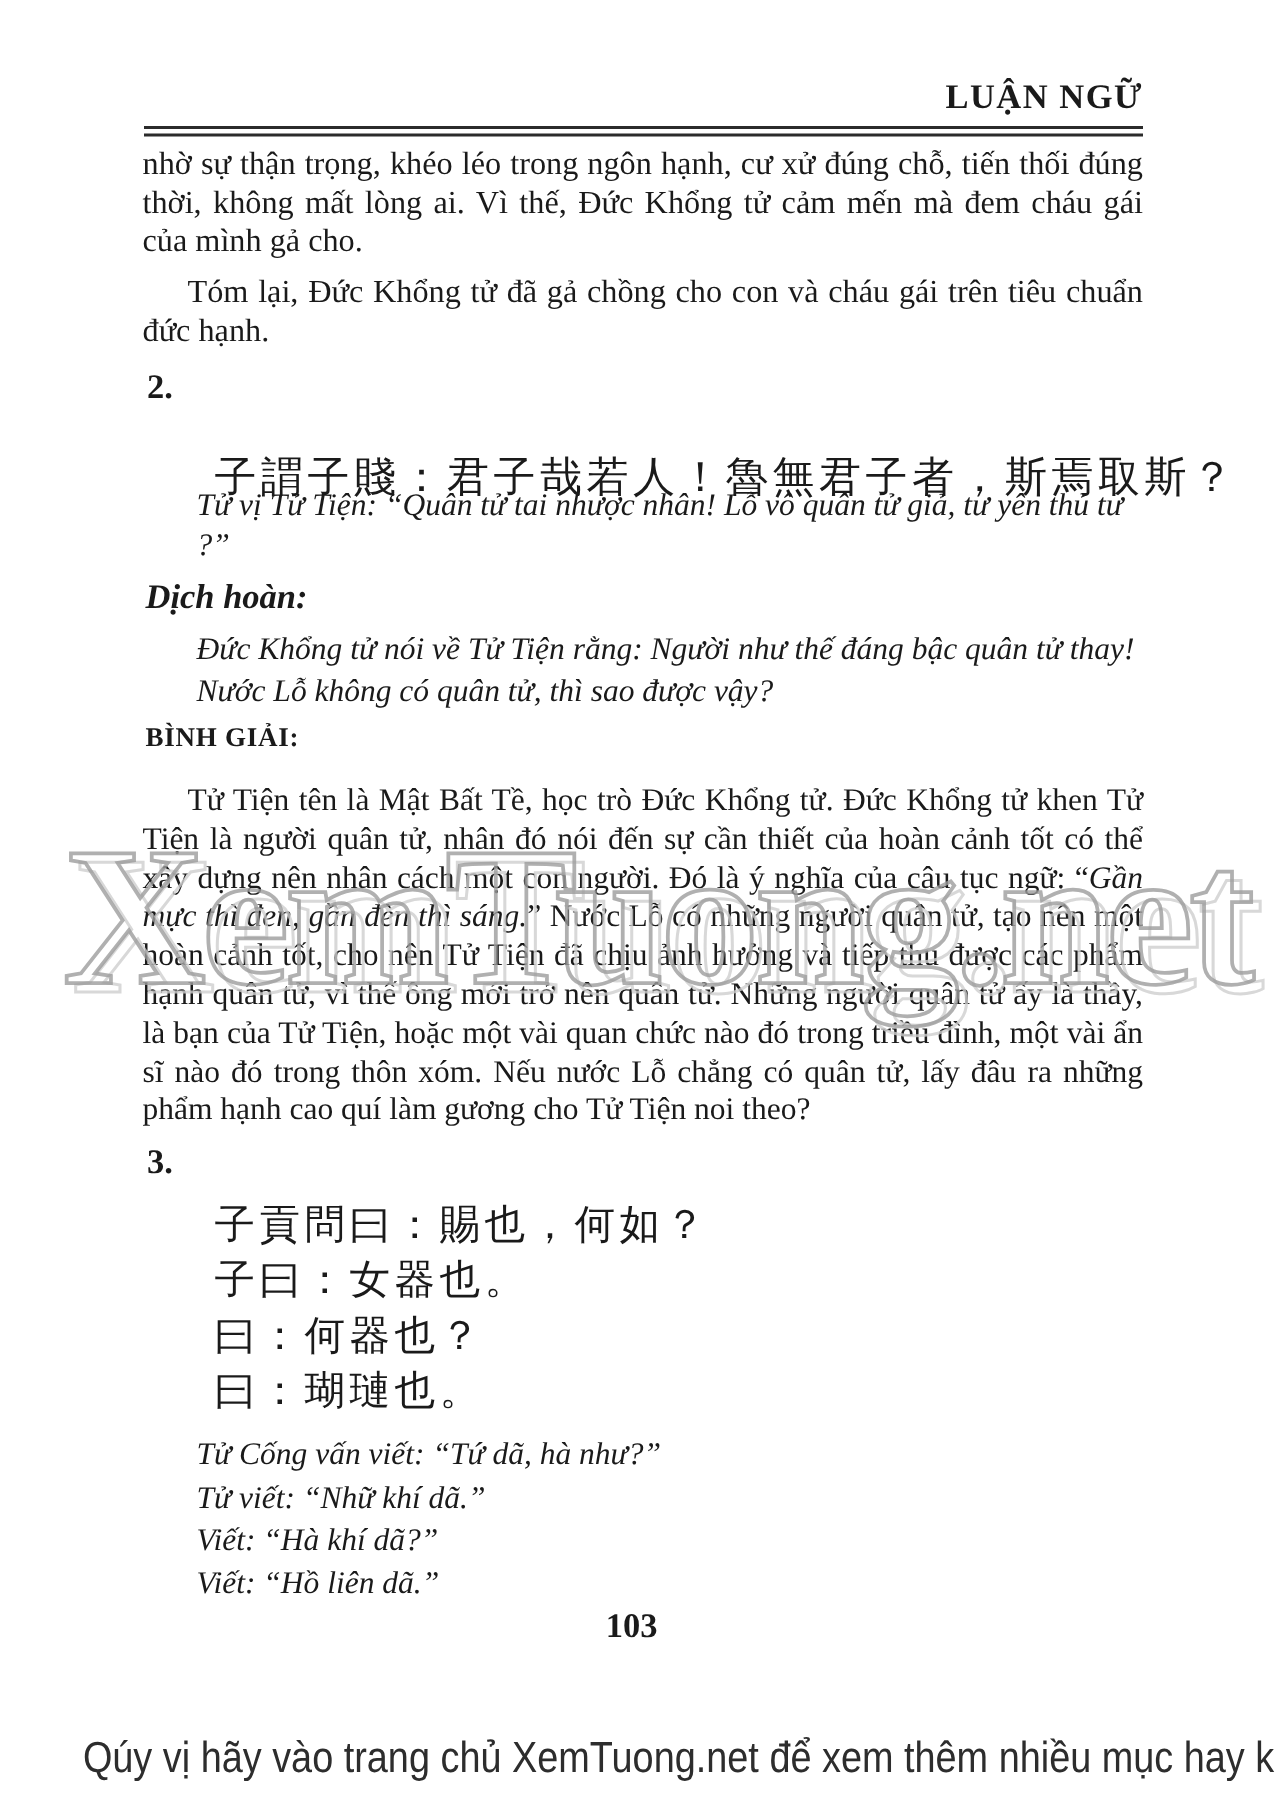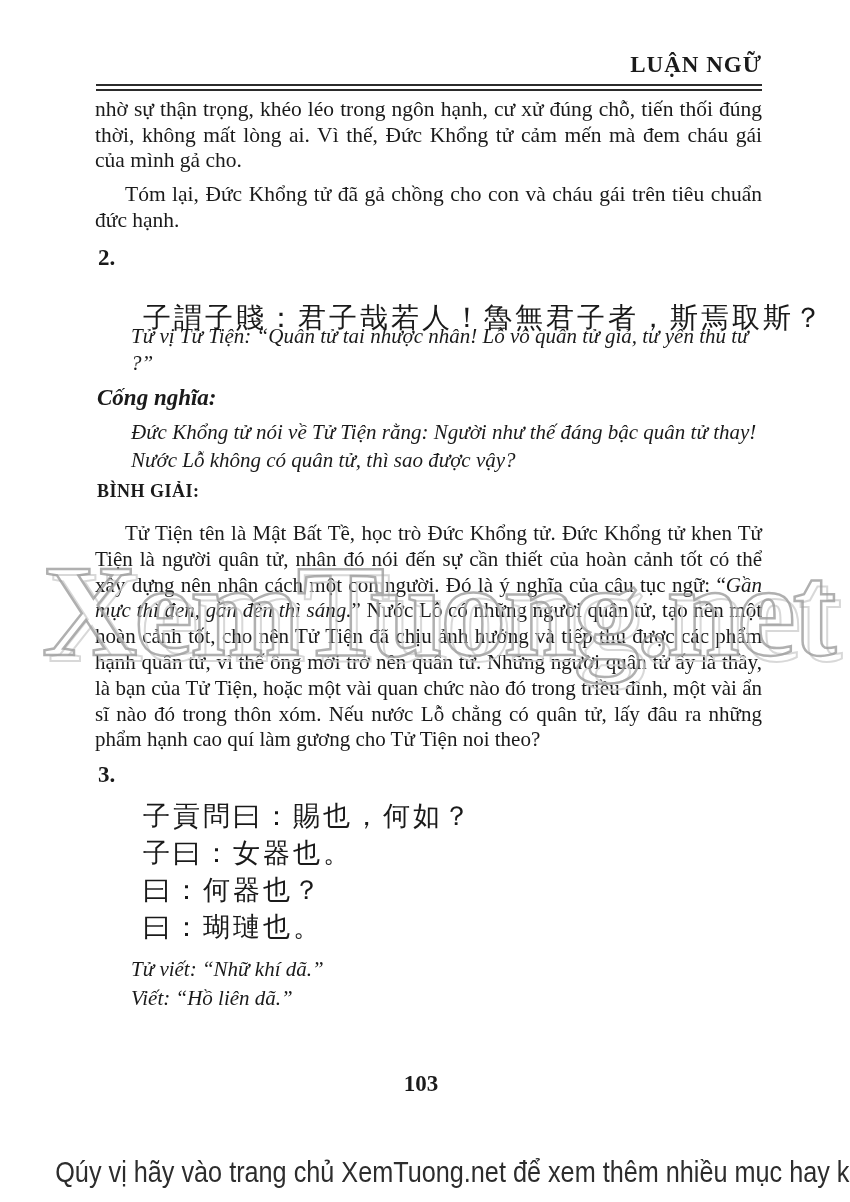--- a/index.html
+++ b/index.html
@@ -154,39 +154,41 @@
   <p class="body-par" id="para2">Tóm lại, Đức Khổng tử đã gả chồng cho con và cháu gái trên tiêu chuẩn đức hạnh.</p>
 
   <p class="body-par" id="para1">nhờ sự thận trọng, khéo léo trong ngôn hạnh, cư xử đúng chỗ, tiến thối đúng thời, không mất lòng ai. Vì thế, Đức Khổng tử cảm mến mà đem cháu gái của mình gả cho.</p>
 
   <div class="section-number" id="sec2-number">2.</div>
 
   <div class="hanzi" id="sec2-hanzi">子謂子賤：君子哉若人！魯無君子者，斯焉取斯？</div>
 
   <p class="translit" id="sec2-translit">Tử vị Tử Tiện: “Quân tử tai nhược nhân! Lỗ vô quân tử giả, tư yên thủ tư ?”</p>
 
-  <div class="dich-nghia">Cống nghĩa:</div>
+  <div class="dich-nghia">Dịch hoàn:</div>
 
   <p class="translit" id="translation">Đức Khổng tử nói về Tử Tiện rằng: Người như thế đáng bậc quân tử thay! Nước Lỗ không có quân tử, thì sao được vậy?</p>
 
   <div class="binh-giai">BÌNH GIẢI:</div>
 
   <p class="body-par" id="commentary"><span>Tử Tiện tên là Mật Bất Tề, học trò Đức Khổng tử. Đức Khổng tử khen Tử Tiện là người quân tử, nhân đó nói đến sự cần thiết của hoàn cảnh tốt có thể xây dựng nên nhân cách một con người. Đó là ý nghĩa của câu tục ngữ: “</span><em>Gần mực thì đen, gần đèn thì sáng.</em><span>” Nước Lỗ có những người quân tử, tạo nên một hoàn cảnh tốt, cho nên Tử Tiện đã chịu ảnh hưởng và tiếp thu được các phẩm hạnh quân tử, vì thế ông mới trở nên quân tử. Những người quân tử ấy là thầy, là bạn của Tử Tiện, hoặc một vài quan chức nào đó trong triều đình, một vài ẩn sĩ nào đó trong thôn xóm. Nếu nước Lỗ chẳng có quân tử, lấy đâu ra những phẩm hạnh cao quí làm gương cho Tử Tiện noi theo?</span></p>
 
   <div class="section-number" id="sec3-number">3.</div>
 
   <div class="hanzi-block">
     <div>子貢問曰：賜也，何如？</div>
     <div>子曰：女器也。</div>
     <div>曰：何器也？</div>
     <div>曰：瑚璉也。</div>
   </div>
 
   <div class="translit-block">
+    <div>Tử Cống vấn viết: “Tứ dã, hà như?”</div>
     <div>Tử viết: “Nhữ khí dã.”</div>
+    <div>Viết: “Hà khí dã?”</div>
     <div>Viết: “Hồ liên dã.”</div>
   </div>
 
   <div class="page-number">103</div>
 
   <span class="watermark-shadow">XemTuong.net</span>
   <span class="watermark">XemTuong.net</span>
 
   <div class="footer-banner"><span>Qúy vị hãy vào trang chủ </span><span>XemTuong.net</span><span> để xem thêm nhiều mục hay khác</span></div>
 

